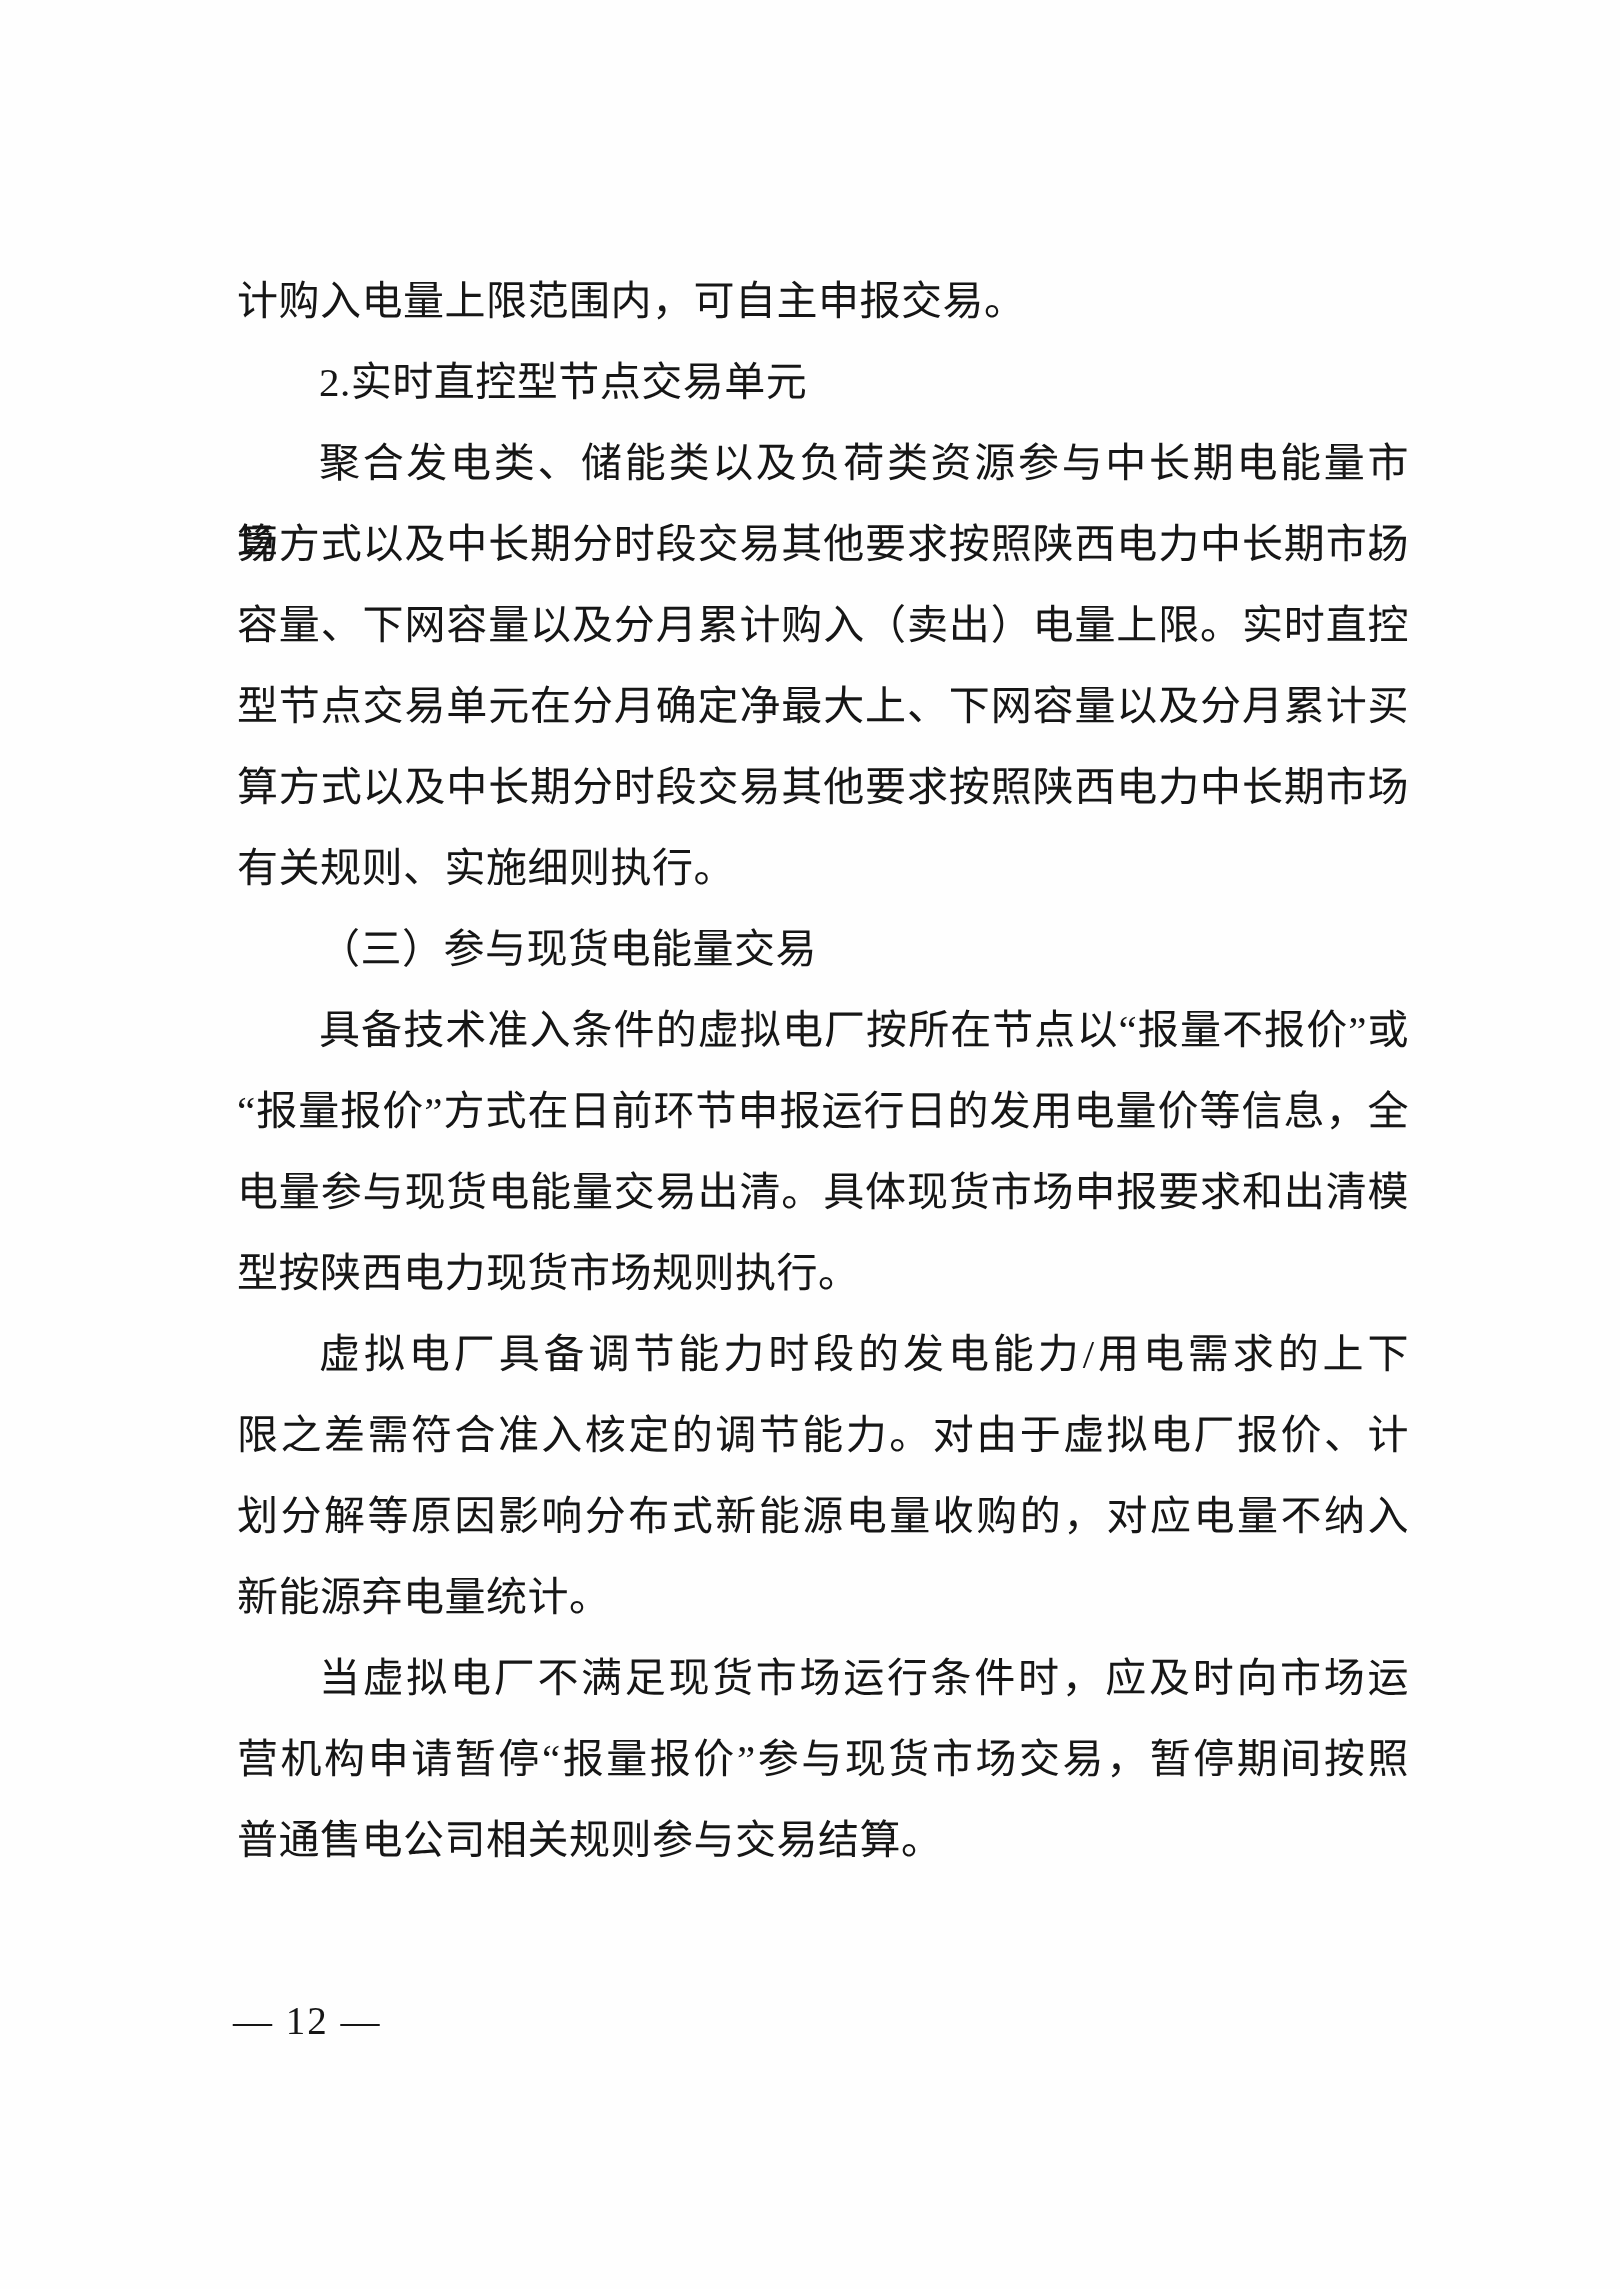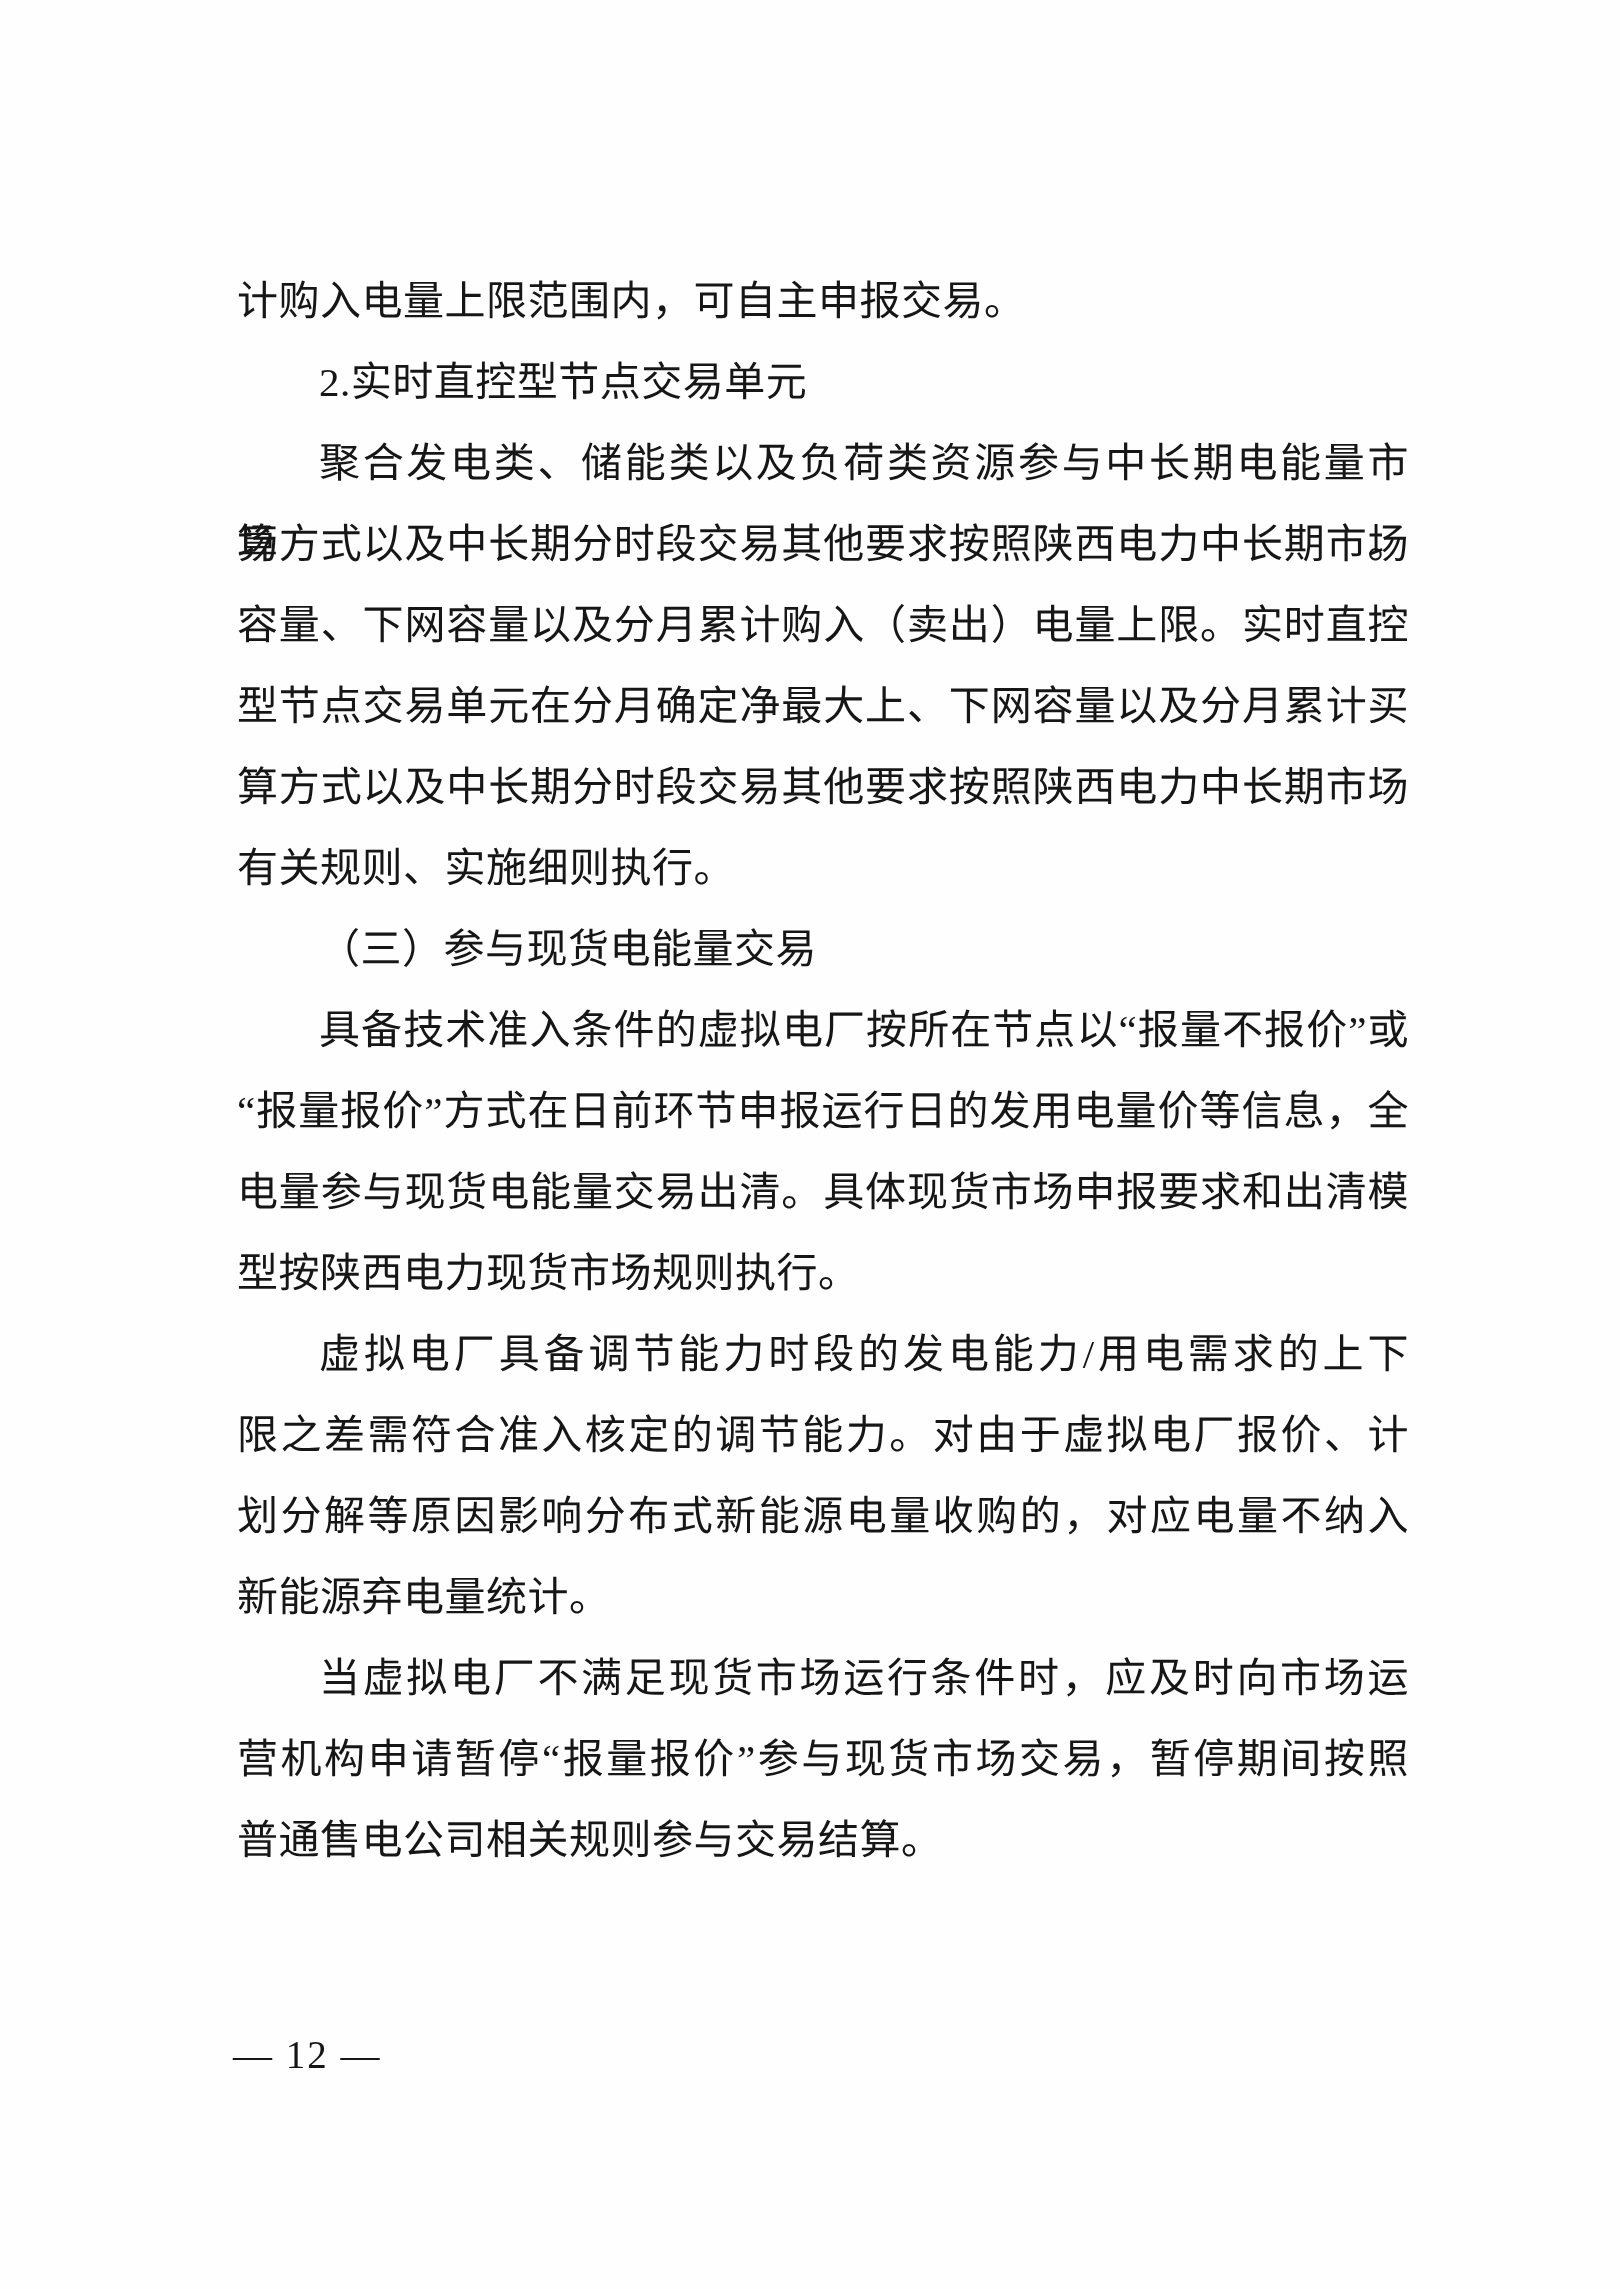--- a/index.html
+++ b/index.html
@@ -42,21 +42,20 @@
   .line.indent {
     text-indent: 82px;
   }
   .page-number {
     position: absolute;
     left: 233px;
     top: 1998px;
     font-size: 39px;
     letter-spacing: 2px;
     color: #161616;
-    margin-top: 34px;
   }
 </style>
 </head>
 <body>
 
 <div class="page">
   <div class="doc-body">
       <div class="line left">计购入电量上限范围内，可自主申报交易。</div>
       <div class="line left indent">2.实时直控型节点交易单元</div>
       <div class="line justify indent">聚合发电类、储能类以及负荷类资源参与中长期电能量市场。</div>

